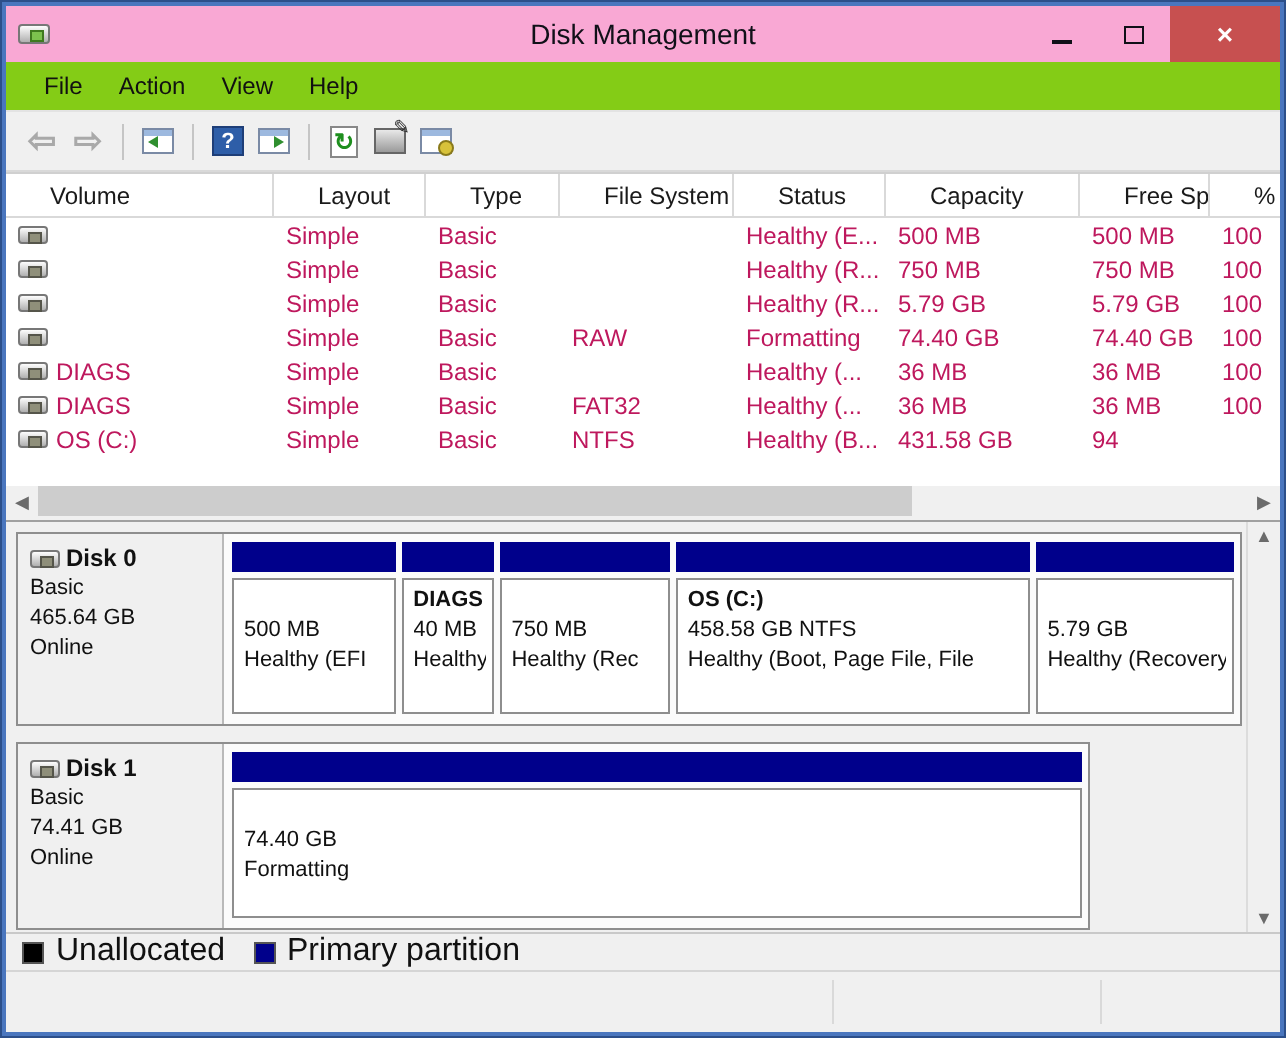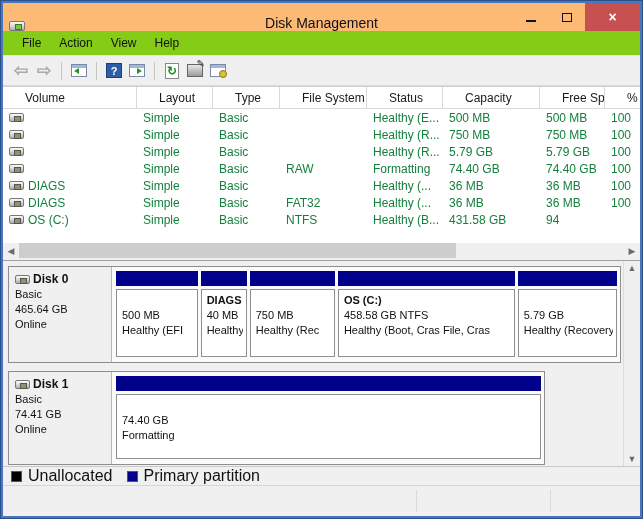--- a/index.html
+++ b/index.html
@@ -3,21 +3,21 @@
 <meta charset="utf-8">
 <style>
   * { margin:0; padding:0; box-sizing:border-box; }
   html,body { width:643px; height:519px; font-family:"Liberation Sans", sans-serif; }
   .window {
     width:643px; height:519px; display:flex; flex-direction:column;
     border:3px solid #4A76BE; outline:1px solid #2C4F8A; outline-offset:-1px;
     background:#F0F0F0;
   }
   
-  .titlebar { height:28px; background:#fdba74; display:flex; align-items:flex-end; position:relative; flex:0 0 auto; }
+  .titlebar { height:28px; background:#f9a8d4; display:flex; align-items:center; position:relative; flex:0 0 auto; }
   .title-icon { margin-left:6px; }
   .drive { width:16px; height:10px; background:linear-gradient(#fdfdfd,#b0b0b0); border:1px solid #777; border-radius:2px; position:relative; display:inline-block; }
   .drive::after { content:""; position:absolute; right:2px; top:2px; width:5px; height:4px; background:#8f8f7a; border:1px solid #55554a; }
   .drive.green::after { background:#7cc24e; border-color:#3f7a1f; }
   .title-text { position:absolute; left:0; right:0; text-align:center; font-size:14px; color:#101018; }
   .caption-btns { margin-left:auto; display:flex; height:100%; align-items:stretch; }
   .cap-btn { width:36px; display:flex; align-items:center; justify-content:center; color:#101018; font-size:13px; }
   .cap-btn.min span { width:10px; height:2px; background:#101018; margin-top:8px; }
   .cap-btn.max span { width:10px; height:9px; border:1px solid #101018; }
   .cap-btn.close { width:55px; background:#C75050; color:#fff; font-size:14px; font-weight:bold; }
@@ -38,21 +38,21 @@
   .props-ico { width:16px; height:13px; background:linear-gradient(#e8e8e8,#9a9a9a); border:1px solid #666; position:relative; }
   .props-ico::after { content:"✎"; position:absolute; right:-3px; top:-7px; font-size:10px; color:#333; }
   .rescan-ico { width:16px; height:13px; border:1px solid #7A8AA5; background:#fff; position:relative; }
   .rescan-ico::before { content:""; position:absolute; left:0; top:0; right:0; height:3px; background:#9DB9DF; }
   .rescan-ico::after { content:""; position:absolute; right:-2px; bottom:-2px; width:6px; height:6px; background:#D8C23A; border:1px solid #8A7A1A; border-radius:50%; }
   
   .list { height:172px; background:#fff; border-top:1px solid #D0D0D0; display:flex; flex-direction:column; flex:0 0 auto; }
   .grid-row { display:grid; grid-template-columns:134px 76px 67px 87px 76px 97px 65px 1fr; align-items:center; }
   .list-header { height:22px; border-bottom:1px solid #D9D9D9; flex:0 0 auto; }
   .list-header .hcell { font-size:12px; color:#1a1a1a; padding:0 4px 0 22px; border-right:1px solid #D9D9D9; height:22px; display:flex; align-items:center; overflow:hidden; white-space:nowrap; }
-  .lrow { height:17px; font-size:12px; color:#15803d; }
+  .lrow { height:17px; font-size:12px; color:#be185d; }
   .lrow .cell { padding:0 4px 0 6px; overflow:hidden; white-space:nowrap; }
   .vol-cell { display:flex; align-items:center; gap:4px; }
   .vol-cell .drive { width:15px; height:9px; flex:0 0 auto; }
   .list-fill { flex:1; }
   .hscroll { height:15px; background:#F0F0F0; display:flex; align-items:stretch; flex:0 0 auto; }
   .hs-arrow { width:16px; display:flex; align-items:center; justify-content:center; color:#6B6B6B; font-size:9px; }
   .hs-thumb { width:437px; background:#CDCDCD; }
   .hs-track { flex:1; }
   .splitter { height:3px; background:#F0F0F0; border-bottom:1px solid #A0A0A0; flex:0 0 auto; }
   
@@ -285,21 +285,21 @@
               <div style="height:15px"></div>
               <div>750 MB</div>
               <div>Healthy (Rec</div>
             </div>
           </div>
           <div class="partition" style="flex:0 0 35.3%">
             <div class="part-bar"></div>
             <div class="part-body">
               <div class="part-title">OS  (C:)</div>
               <div>458.58 GB NTFS</div>
-              <div>Healthy (Boot, Cras File, Cras</div>
+              <div>Healthy (Boot, Page File, File</div>
             </div>
           </div>
           <div class="partition" style="flex:1 1 auto">
             <div class="part-bar"></div>
             <div class="part-body">
               <div style="height:15px"></div>
               <div>5.79 GB</div>
               <div>Healthy (Recovery</div>
             </div>
           </div>

